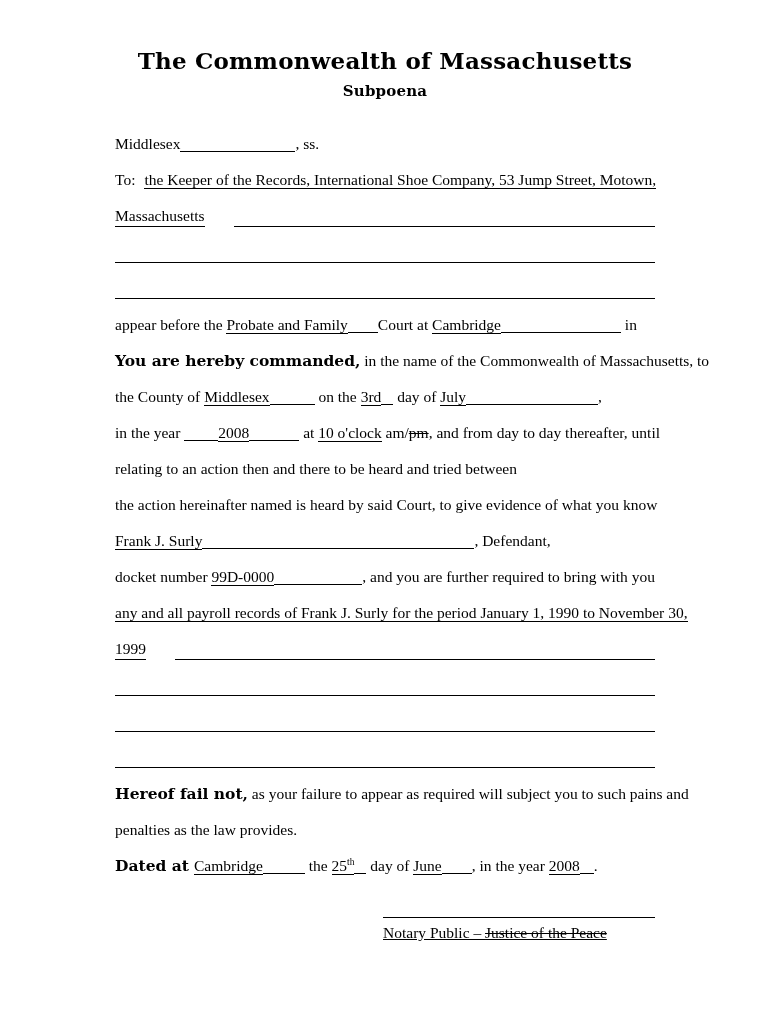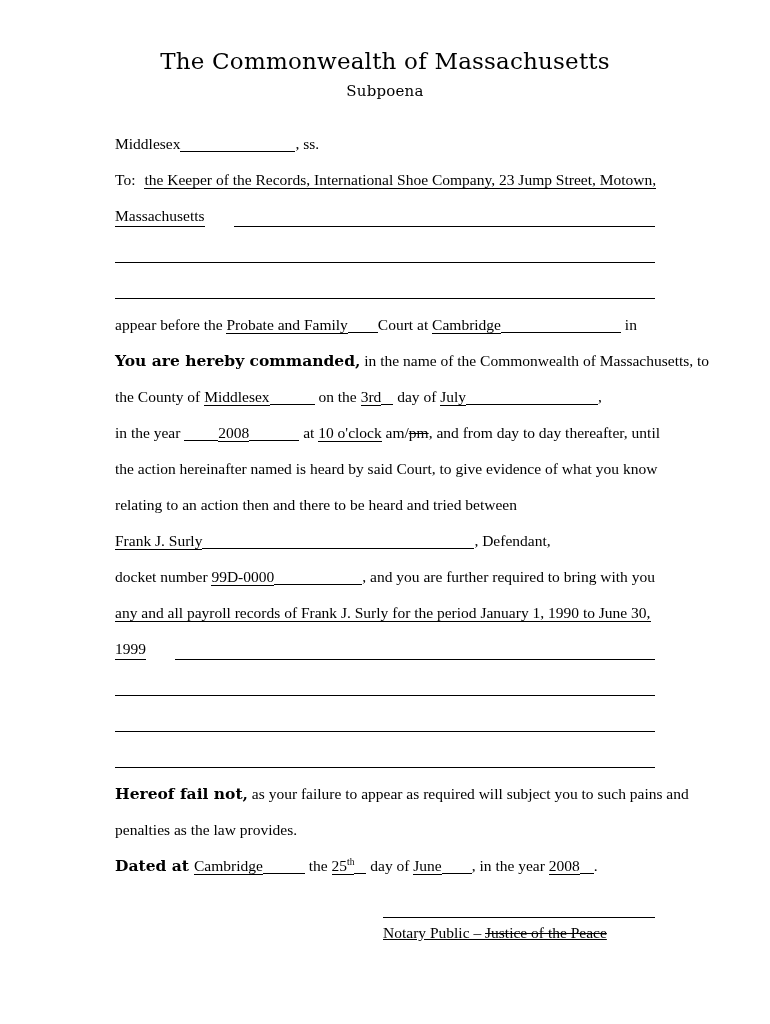--- a/index.html
+++ b/index.html
@@ -12,21 +12,21 @@
     color: #000000;
     font-family: "Liberation Serif", serif;
     font-size: 15.5px;
     padding: 46px 115px 0 115px;
     position: relative;
     overflow: hidden;
   }
   .title-block { text-align: center; margin: 0 0 28px 0; }
   .gothic {
     font-family: "DejaVu Serif", serif;
-    font-weight: 400;
+    font-weight: 700;
     letter-spacing: 0.2px;
   }
   .title1 { font-size: 23px; line-height: 30px; }
   .title2 { font-size: 15px; line-height: 30px; }
   .gothic-inline { font-family: "DejaVu Serif", serif; font-weight: 700; font-size: 15.5px; }
   .line {
     margin: 12px 0 16px 0;
     line-height: 20px;
     white-space: nowrap;
   }
@@ -57,48 +57,48 @@
 
 <div class="page">
 
   <header class="title-block">
     <div class="gothic title1">The Commonwealth of Massachusetts</div>
     <div class="gothic title2">Subpoena</div>
   </header>
 
   <p class="line"><span>Middlesex</span><span class="tail" style="width:115px"></span><span>, ss.</span></p>
 
-  <p class="line"><span class="to-label">To:</span><span class="fill">the Keeper of the Records, International Shoe Company, 23 Jump Street, Motown,</span></p>
+  <p class="line"><span class="to-label">To:</span><span class="fill">the Keeper of the Records, International Shoe Company, 53 Jump Street, Motown,</span></p>
 
   <p class="line line-flex">
       <span class="fill">Massachusetts</span>
       <span class="tail-flex"></span>
     </p>
 
   <div class="blank-line"></div>
   <div class="blank-line"></div>
 
   <p class="line"><span>appear before the </span><span class="fill">Probate and Family</span><span class="tail" style="width:30px"></span><span>Court at </span><span class="fill">Cambridge</span><span class="tail" style="width:120px"></span><span> in</span></p>
 
   <p class="line"><span class="gothic-inline">You are hereby commanded,</span><span> in the name of the Commonwealth of Massachusetts, to</span></p>
 
   <p class="line"><span>the County of </span><span class="fill">Middlesex</span><span class="tail" style="width:45px"></span><span> on the </span><span class="fill">3rd</span><span class="tail" style="width:12px"></span><span> day of </span><span class="fill">July</span><span class="tail" style="width:132px"></span><span>,</span></p>
 
   <p class="line"><span>in the year </span><span class="tail" style="width:34px"></span><span class="fill">2008</span><span class="tail" style="width:50px"></span><span> at </span><span class="fill">10 o'clock</span><span> am/</span><span class="strike">pm</span><span>, and from day to day thereafter, until</span></p>
 
+  <p class="line">relating to an action then and there to be heard and tried between</p>
+
   <p class="line">the action hereinafter named is heard by said Court, to give evidence of what you know</p>
-
-  <p class="line">relating to an action then and there to be heard and tried between</p>
 
 
   <p class="line"><span class="fill">Frank J. Surly</span><span class="tail" style="width:272px"></span><span>, Defendant,</span></p>
 
   <p class="line"><span>docket number </span><span class="fill">99D-0000</span><span class="tail" style="width:88px"></span><span>, and you are further required to bring with you</span></p>
 
-  <p class="line"><span class="fill">any and all payroll records of Frank J. Surly for the period January 1, 1990 to June 30,</span></p>
+  <p class="line"><span class="fill">any and all payroll records of Frank J. Surly for the period January 1, 1990 to November 30,</span></p>
 
   <p class="line line-flex">
       <span class="fill">1999</span>
       <span class="tail-flex"></span>
     </p>
 
   <div class="blank-line"></div>
   <div class="blank-line"></div>
   <div class="blank-line"></div>
 

